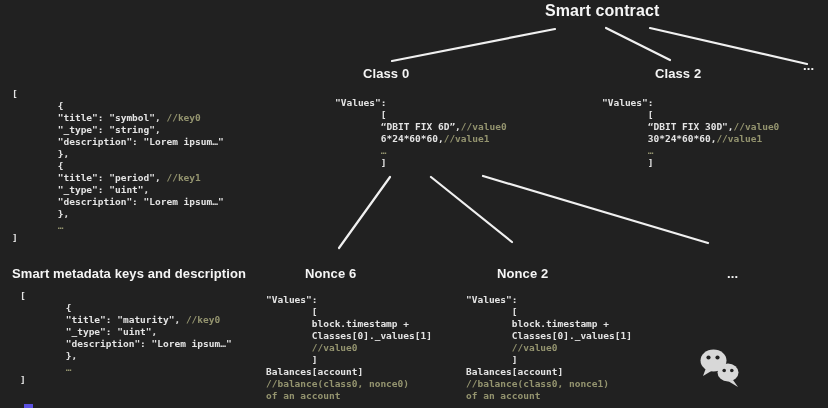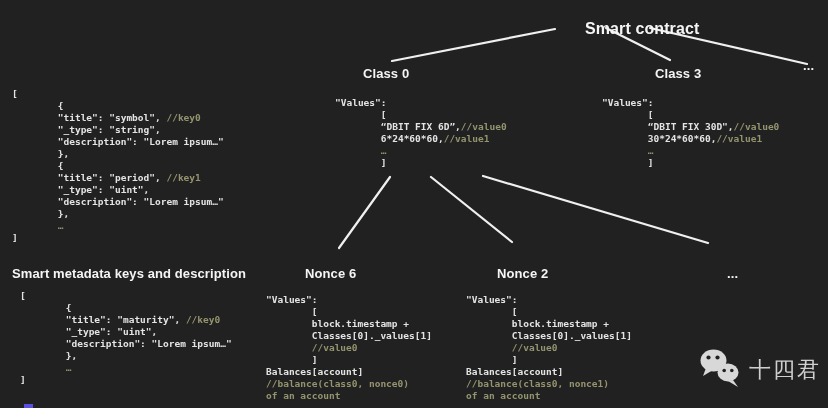--- a/index.html
+++ b/index.html
@@ -36,31 +36,31 @@
 
   <svg class="connectors" width="828" height="408">
       <line x1="555" y1="29" x2="392" y2="61"></line>
       <line x1="606" y1="28" x2="670" y2="60"></line>
       <line x1="650" y1="28" x2="807" y2="64"></line>
       <line x1="390" y1="177" x2="339" y2="248"></line>
       <line x1="431" y1="177" x2="512" y2="242"></line>
       <line x1="483" y1="176" x2="708" y2="243"></line>
     </svg>
 
-  <div class="h title" style="left:545px; top:20px;margin-left:40px;">Smart contract</div>
+  <div class="h title" style="left:545px; top:2px;">Smart contract</div>
 
   <div class="code-block" style="left:12px; top:88px;"><div class="code-line"><span class="code">[</span></div><div class="code-line"><span class="code">        {</span></div><div class="code-line"><span class="code">        "title": "symbol", </span><span class="comment">//key0</span></div><div class="code-line"><span class="code">        "_type": "string",</span></div><div class="code-line"><span class="code">        "description": "Lorem ipsum…"</span></div><div class="code-line"><span class="code">        },</span></div><div class="code-line"><span class="code">        {</span></div><div class="code-line"><span class="code">        "title": "period", </span><span class="comment">//key1</span></div><div class="code-line"><span class="code">        "_type": "uint",</span></div><div class="code-line"><span class="code">        "description": "Lorem ipsum…"</span></div><div class="code-line"><span class="code">        },</span></div><div class="code-line"><span class="code">        </span><span class="comment">…</span></div><div class="code-line"><span class="code">]</span></div></div>
 
   <div class="h" style="left:12px; top:266px;">Smart metadata keys and description</div>
   <div class="code-block" style="left:20px; top:290px;"><div class="code-line"><span class="code">[</span></div><div class="code-line"><span class="code">        {</span></div><div class="code-line"><span class="code">        "title": "maturity", </span><span class="comment">//key0</span></div><div class="code-line"><span class="code">        "_type": "uint",</span></div><div class="code-line"><span class="code">        "description": "Lorem ipsum…"</span></div><div class="code-line"><span class="code">        },</span></div><div class="code-line"><span class="code">        </span><span class="comment">…</span></div><div class="code-line"><span class="code">]</span></div></div>
 
   <div class="h" style="left:363px; top:66px;">Class 0</div>
   <div class="code-block" style="left:335px; top:97px;"><div class="code-line"><span class="code">"Values":</span></div><div class="code-line"><span class="code">        [</span></div><div class="code-line"><span class="code">        “DBIT FIX 6D”,</span><span class="comment">//value0</span></div><div class="code-line"><span class="code">        6*24*60*60,</span><span class="comment">//value1</span></div><div class="code-line"><span class="code">        </span><span class="comment">…</span></div><div class="code-line"><span class="code">        ]</span></div></div>
 
-  <div class="h" style="left:655px; top:66px;">Class 3</div>
+  <div class="h" style="left:655px; top:66px;">Class 2</div>
   <div class="code-block" style="left:602px; top:97px;"><div class="code-line"><span class="code">"Values":</span></div><div class="code-line"><span class="code">        [</span></div><div class="code-line"><span class="code">        “DBIT FIX 30D",</span><span class="comment">//value0</span></div><div class="code-line"><span class="code">        30*24*60*60,</span><span class="comment">//value1</span></div><div class="code-line"><span class="code">        </span><span class="comment">…</span></div><div class="code-line"><span class="code">        ]</span></div></div>
 
   <div class="h dots" style="left:803px; top:58px;">...</div>
 
   <div class="h" style="left:305px; top:266px;">Nonce 6</div>
   <div class="code-block" style="left:266px; top:294px;"><div class="code-line"><span class="code">"Values":</span></div><div class="code-line"><span class="code">        [</span></div><div class="code-line"><span class="code">        block.timestamp +</span></div><div class="code-line"><span class="code">        Classes[0]._values[1]</span></div><div class="code-line"><span class="code">        </span><span class="comment">//value0</span></div><div class="code-line"><span class="code">        ]</span></div><div class="code-line"><span class="code">Balances[account]</span></div><div class="code-line"><span class="comment">//balance(class0, nonce0)</span></div><div class="code-line"><span class="comment">of an account</span></div></div>
 
   <div class="h" style="left:497px; top:266px;">Nonce 2</div>
   <div class="code-block" style="left:466px; top:294px;"><div class="code-line"><span class="code">"Values":</span></div><div class="code-line"><span class="code">        [</span></div><div class="code-line"><span class="code">        block.timestamp +</span></div><div class="code-line"><span class="code">        Classes[0]._values[1]</span></div><div class="code-line"><span class="code">        </span><span class="comment">//value0</span></div><div class="code-line"><span class="code">        ]</span></div><div class="code-line"><span class="code">Balances[account]</span></div><div class="code-line"><span class="comment">//balance(class0, nonce1)</span></div><div class="code-line"><span class="comment">of an account</span></div></div>
 
@@ -74,16 +74,15 @@
         <ellipse cx="16.5" cy="15.5" rx="13" ry="11" fill="#d8d8d8"></ellipse>
         <polygon points="9,23 6,31 16,25" fill="#d8d8d8"></polygon>
         <circle cx="11.5" cy="12.5" r="2.1" fill="#212121"></circle>
         <circle cx="20.5" cy="12.5" r="2.1" fill="#212121"></circle>
         <ellipse cx="31" cy="27.5" rx="10.5" ry="9" fill="#d8d8d8"></ellipse>
         <polygon points="36,35 41,42 31,36" fill="#d8d8d8"></polygon>
         <circle cx="27.2" cy="25.5" r="1.8" fill="#212121"></circle>
         <circle cx="34.8" cy="25.5" r="1.8" fill="#212121"></circle>
       </svg>
     </span>
-    <span class="watermark-text">十四君</span>
   </div>
 
 </div>
 
 </body></html>

